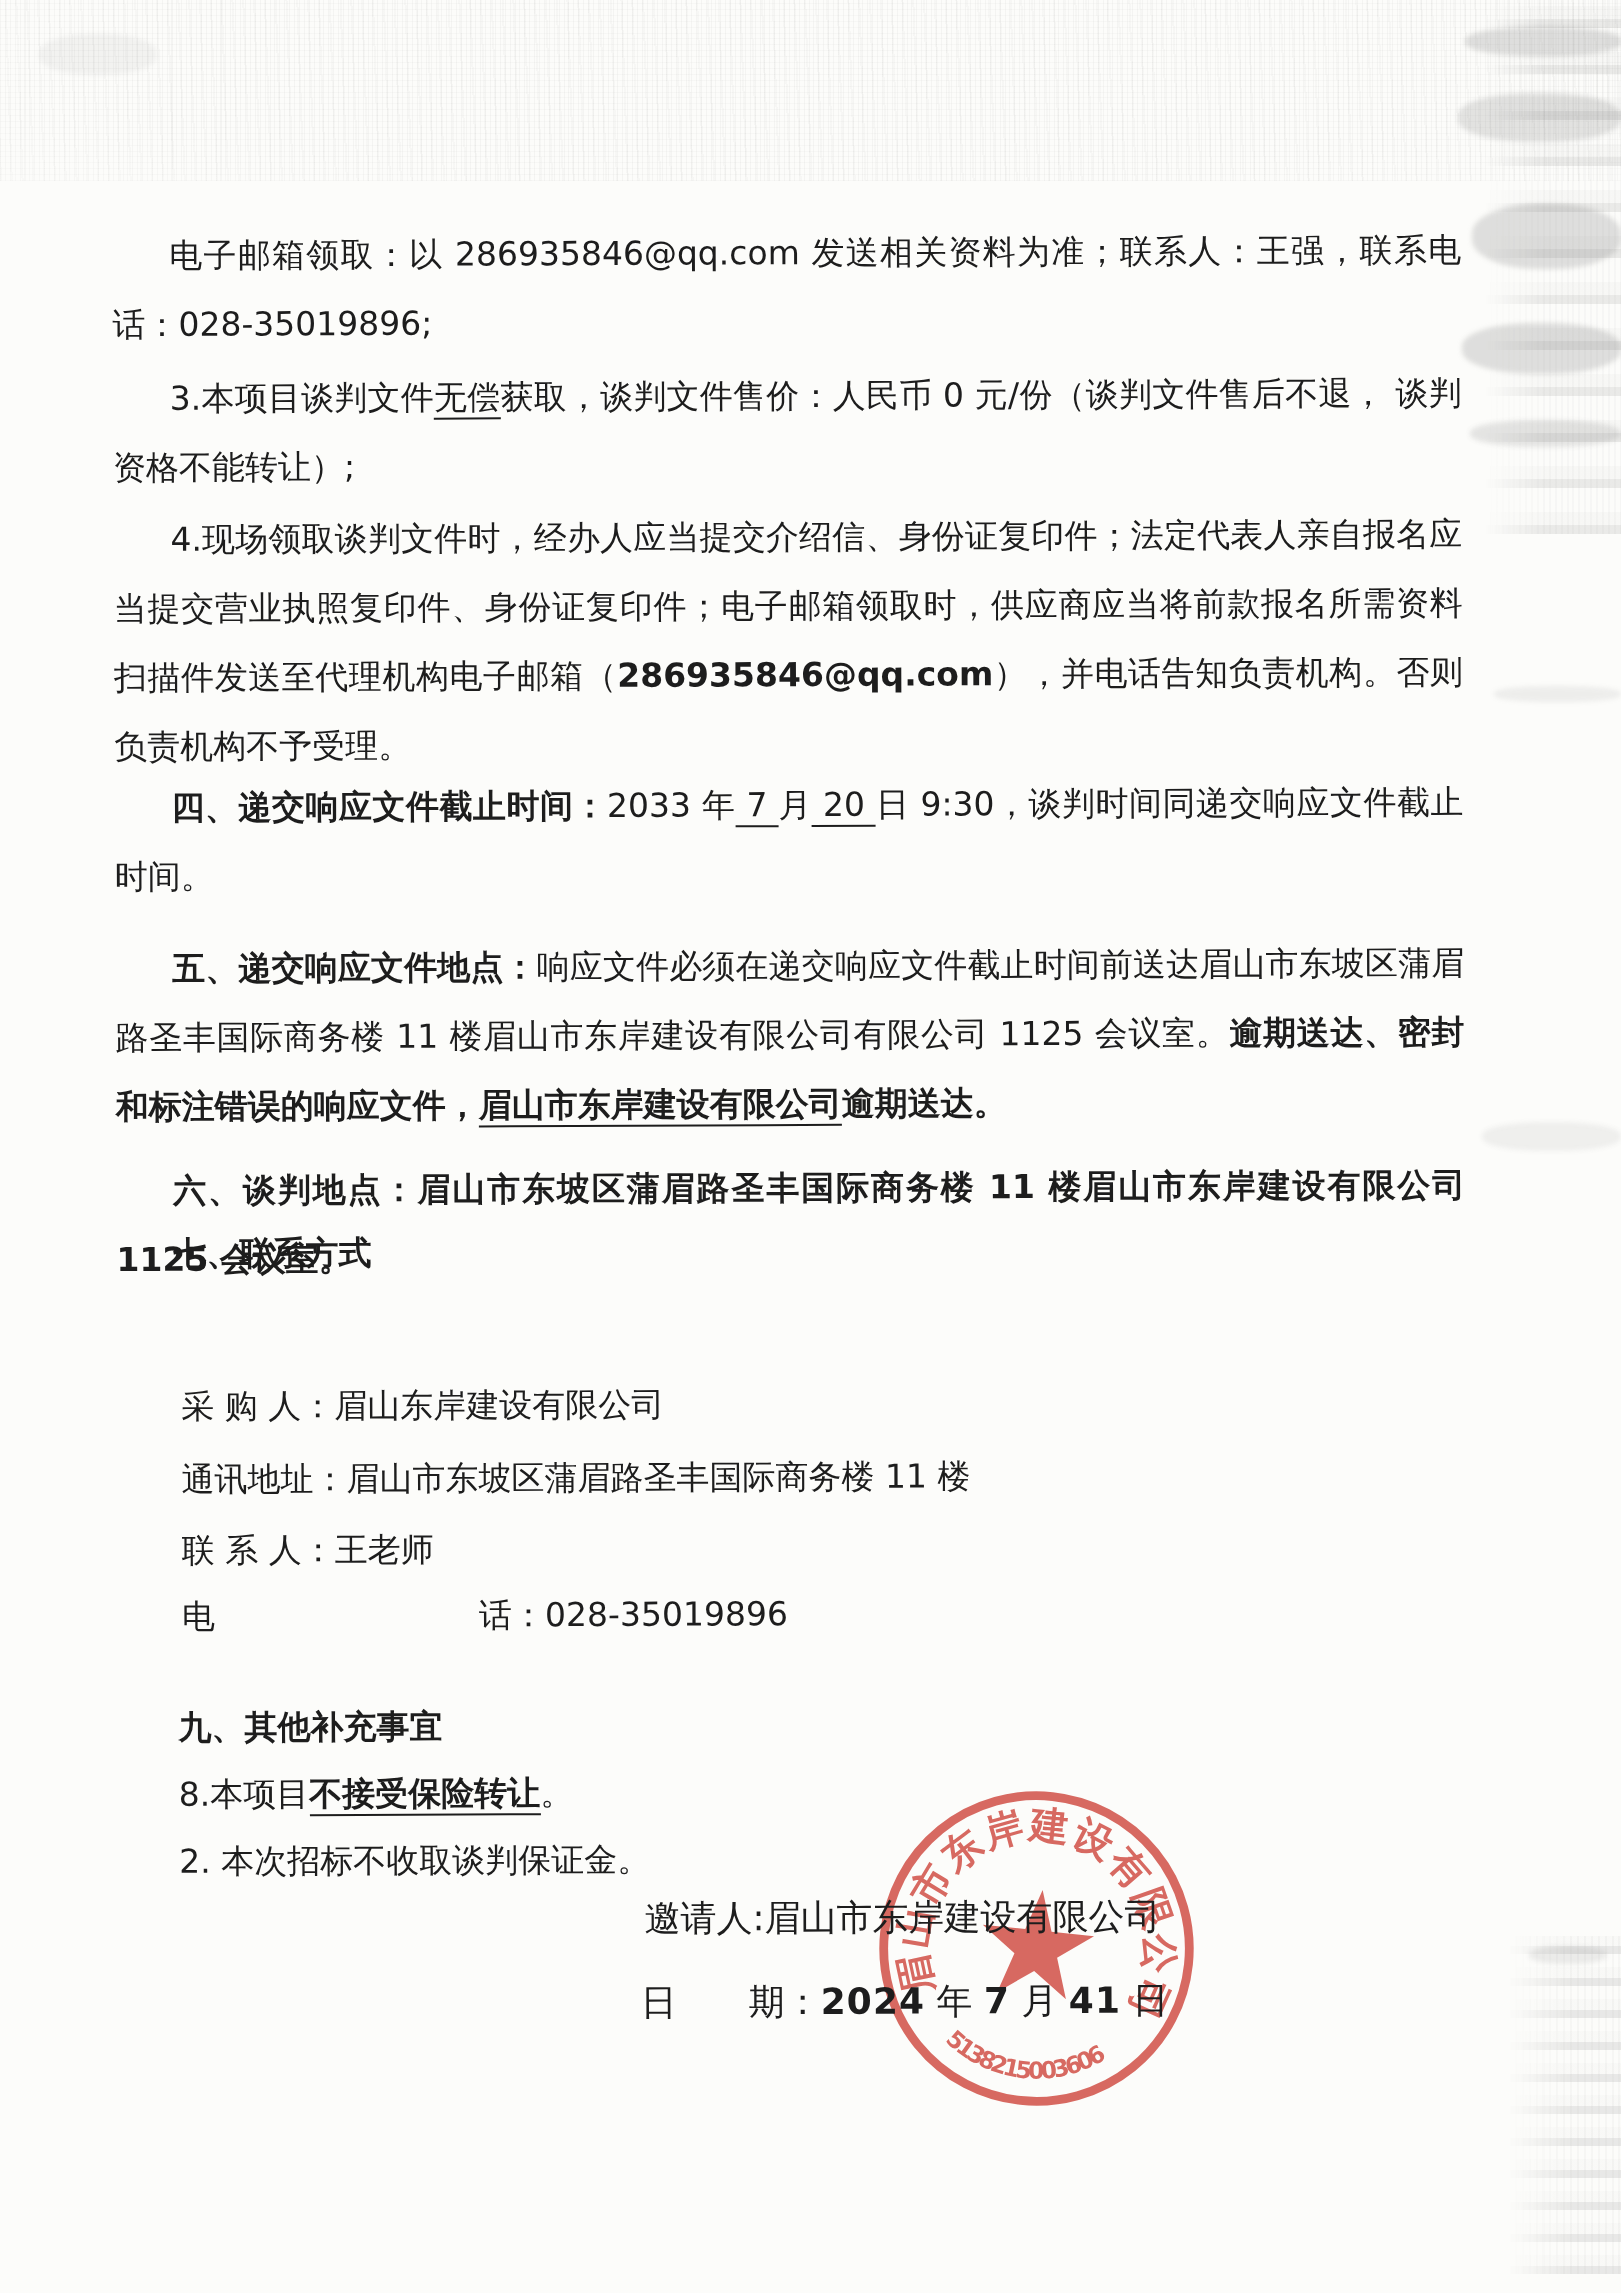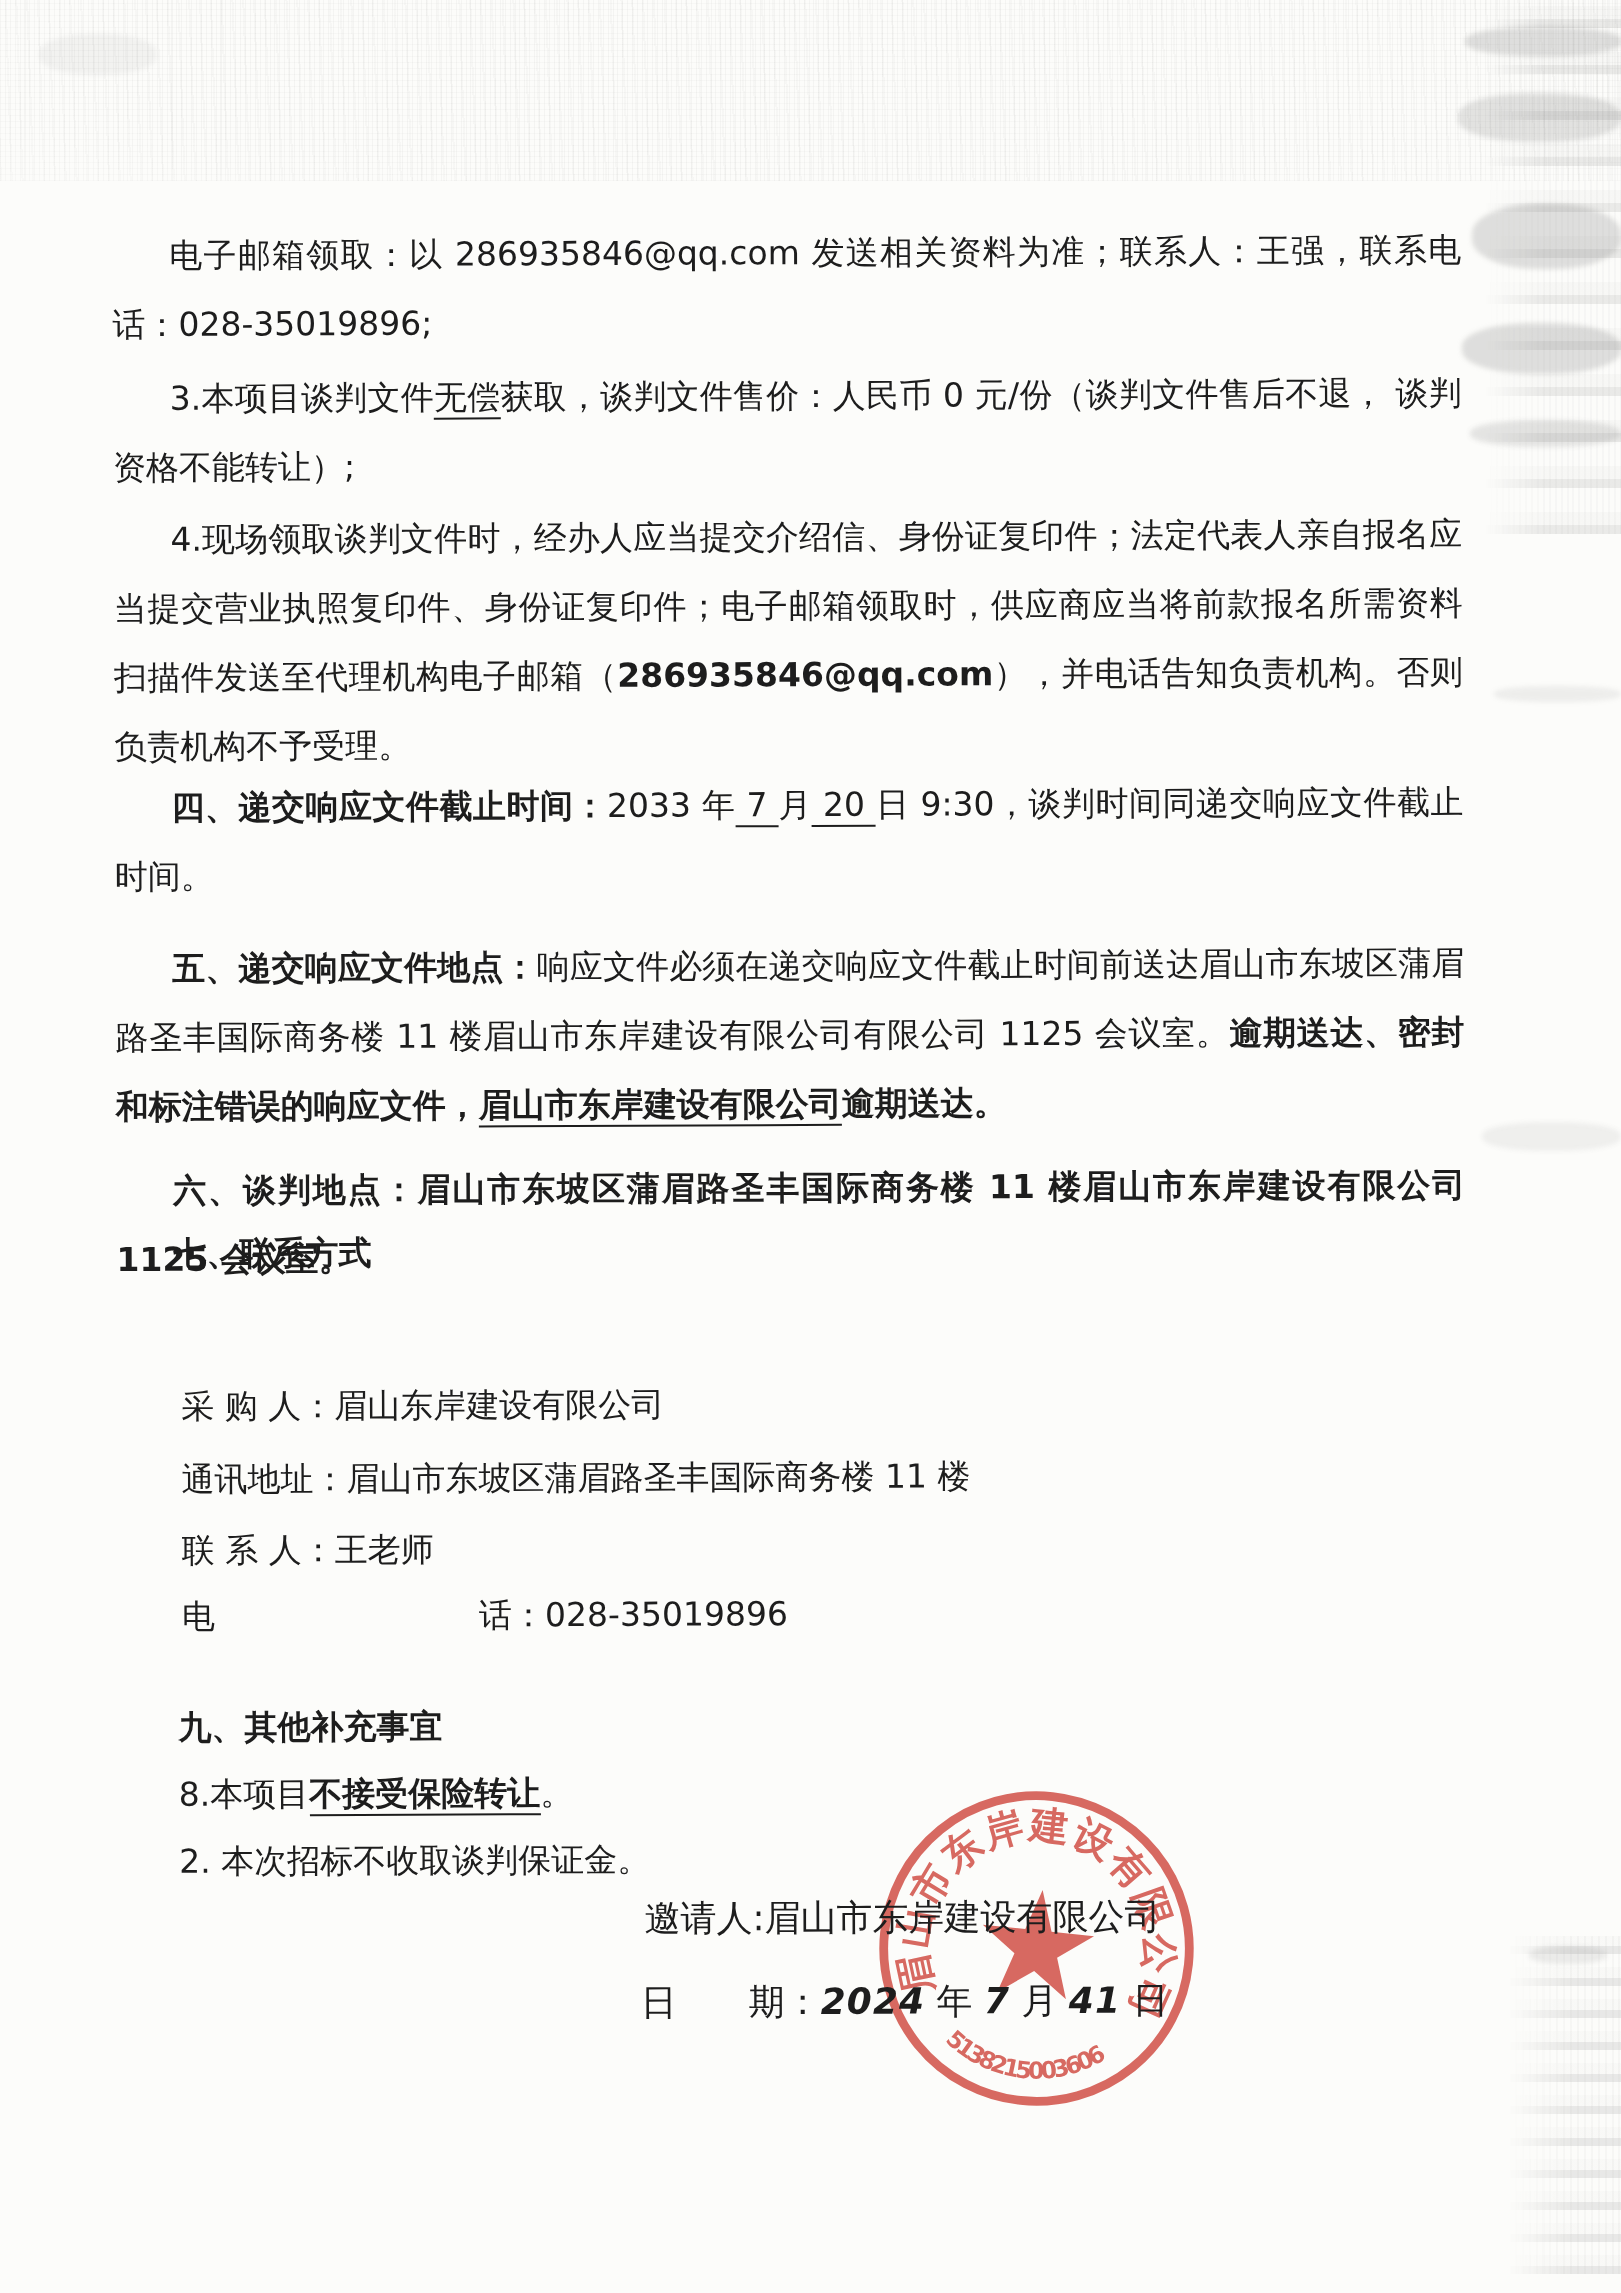--- a/index.html
+++ b/index.html
@@ -16,21 +16,21 @@
     position:absolute;left:116px;width:1349px;
     font-size:33px;line-height:69px;
     text-align:justify;
     color:#1d1d1d;
   }
   .indent{text-indent:57px;}
   .line{position:absolute;font-size:33px;white-space:nowrap;color:#1d1d1d;}
   .big{font-size:36px;}
   .seg-b{font-weight:700;}
   .seg-u{border-bottom:2.9px solid #1d1d1d;padding-bottom:1px;}
-  .seg-n{font-family:"DejaVu Sans","Liberation Sans",sans-serif;font-weight:700;letter-spacing:1px;font-style:italic;}
+  .seg-n{font-family:"DejaVu Sans","Liberation Sans",sans-serif;font-weight:700;letter-spacing:1px;}
 
   
   .noise-top{
     position:absolute;left:0;top:0;width:100%;height:181px;
     background:
       repeating-linear-gradient(90deg, rgba(110,110,110,.055) 0 1px, rgba(0,0,0,0) 1px 4.9px),
       repeating-linear-gradient(88deg, rgba(130,130,130,.045) 0 2px, rgba(0,0,0,0) 2px 10.8px),
       repeating-linear-gradient(0deg, rgba(120,120,120,.04) 0 1px, rgba(0,0,0,0) 1px 5.9px);
     -webkit-mask-image:radial-gradient(120% 170% at 52% 35%, #000 40%, transparent 88%);
             mask-image:radial-gradient(120% 170% at 52% 35%, #000 40%, transparent 88%);

